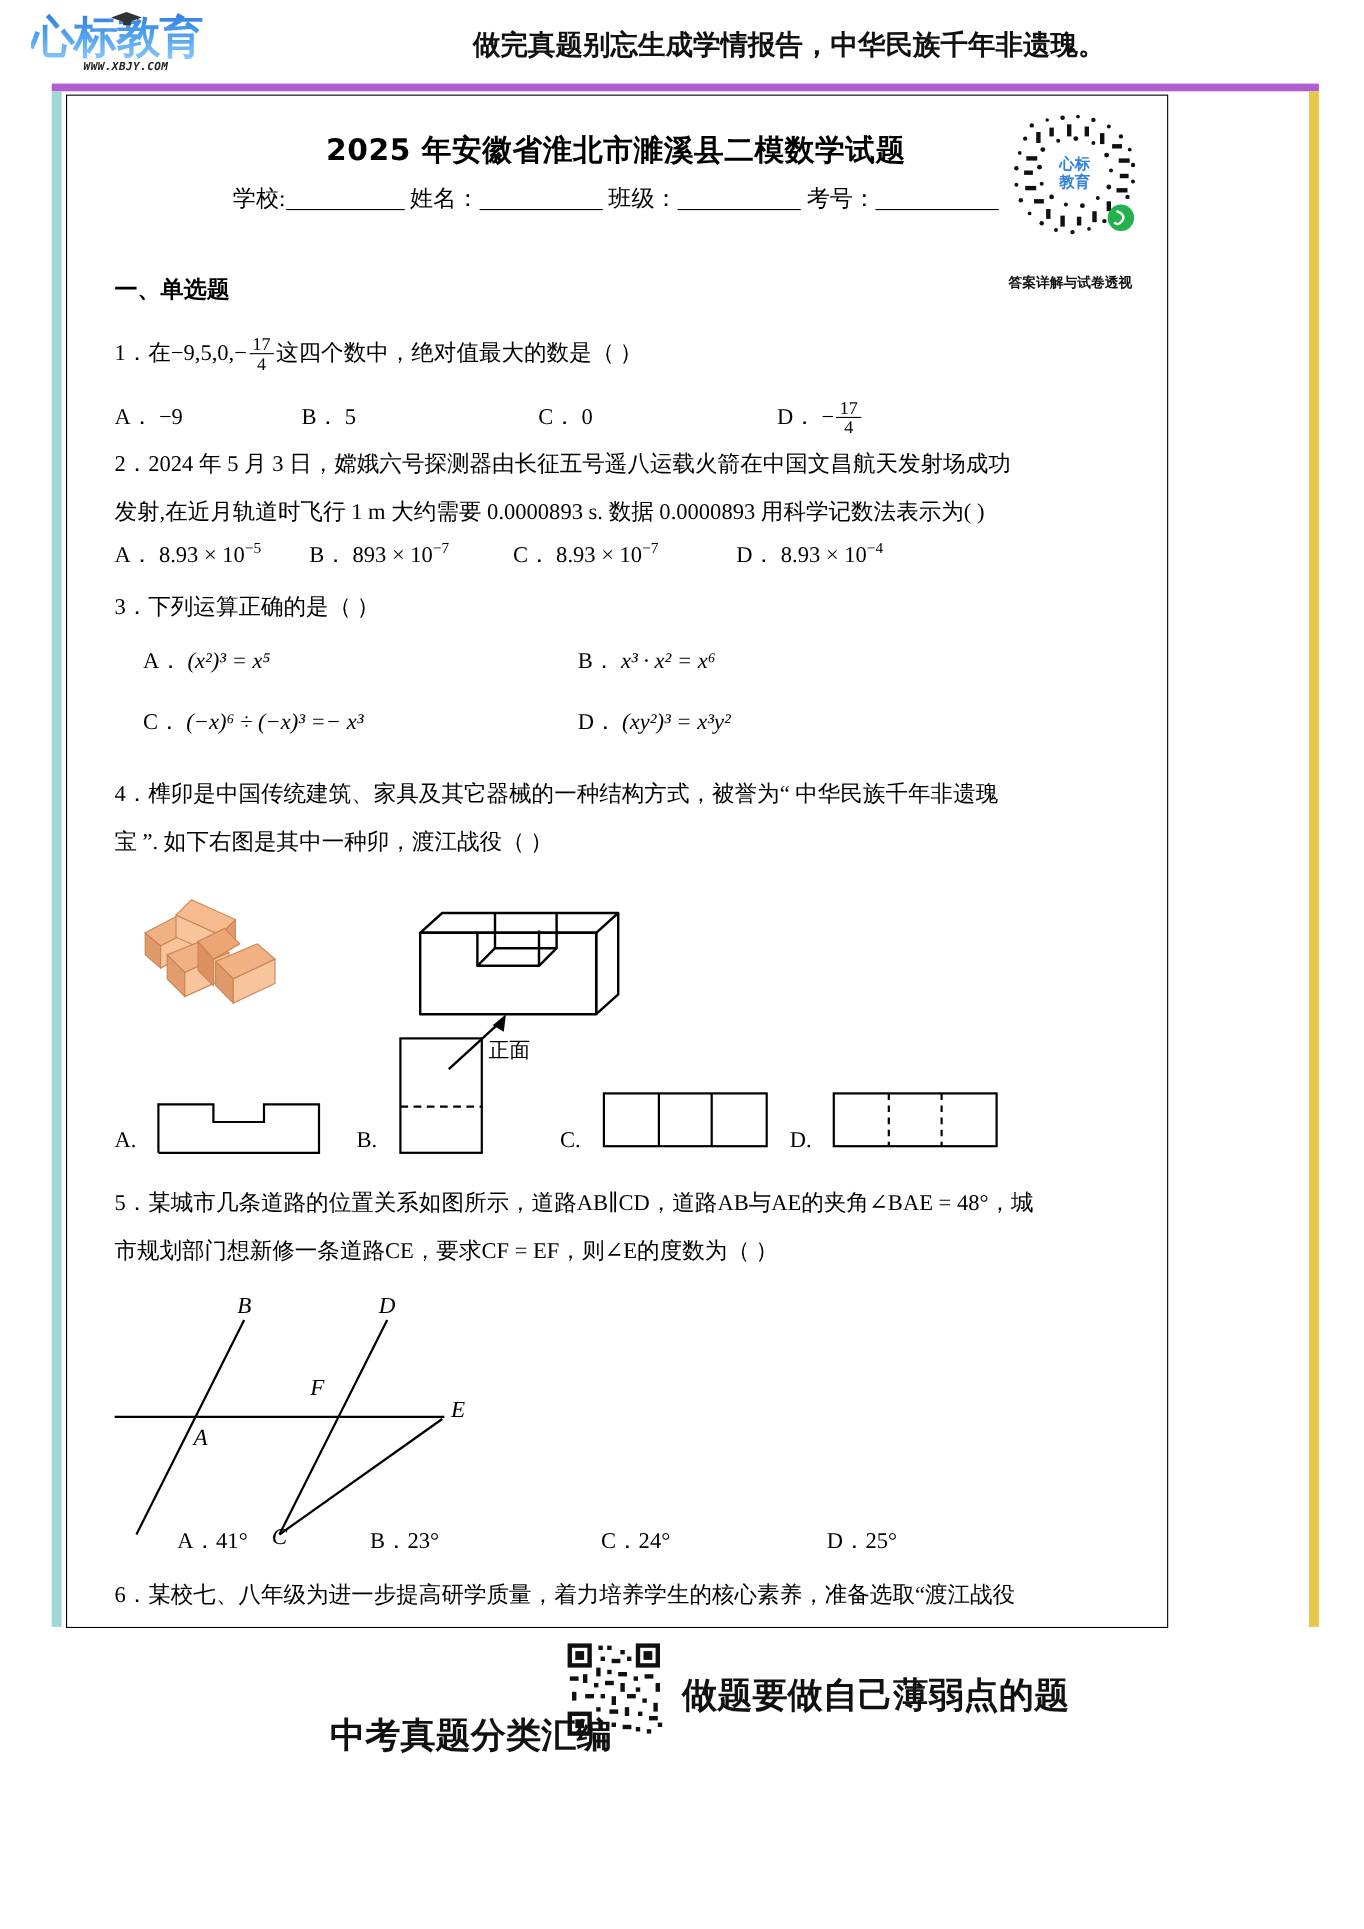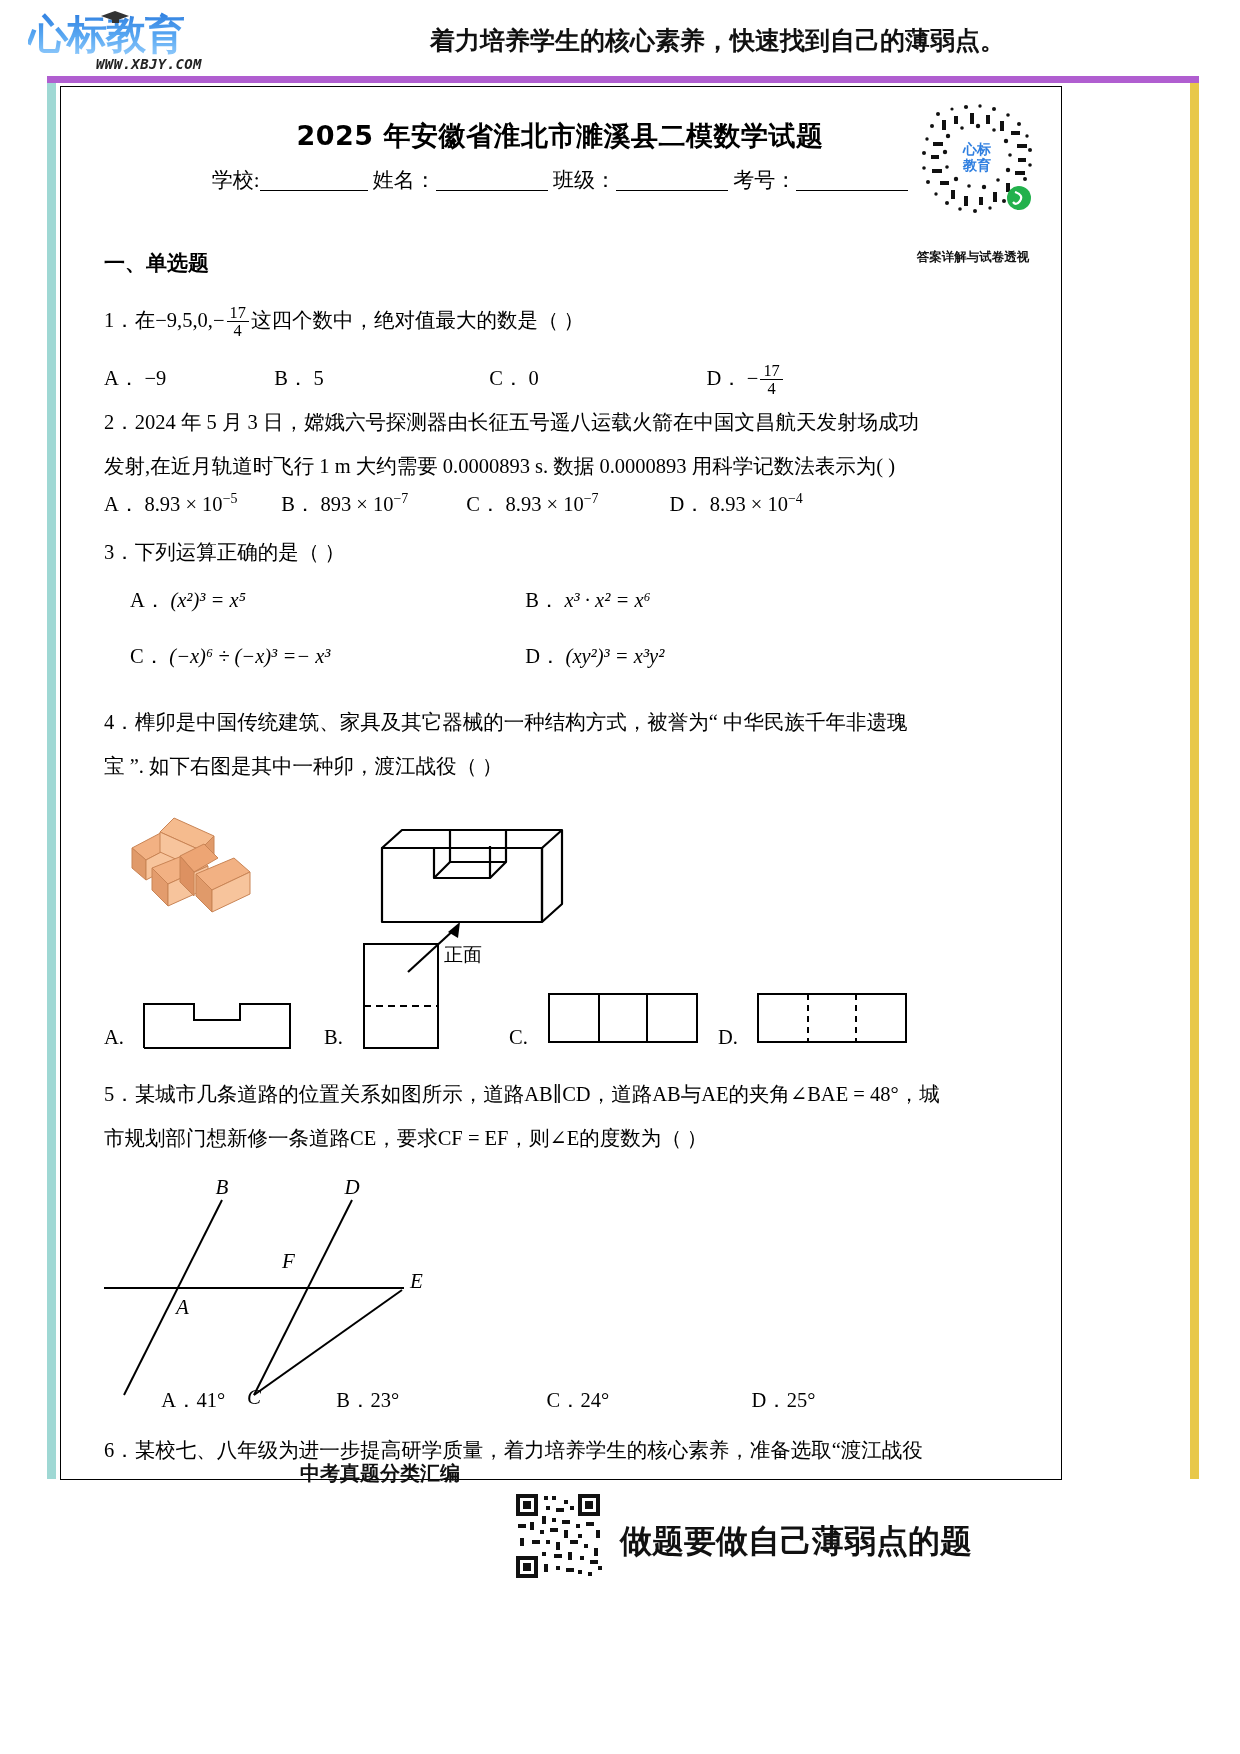--- a/index.html
+++ b/index.html
@@ -19,23 +19,23 @@
   .logo-text{
     font-family:"DejaVu Sans",sans-serif;
     font-weight:bold;font-size:40px;line-height:44px;
     letter-spacing:-1px;
     background:linear-gradient(180deg,#2f7fe0 0%,#59a8f2 55%,#8fc9fb 100%);
     -webkit-background-clip:text;background-clip:text;color:transparent;
     white-space:nowrap;
   }
   .logo-cap{position:absolute;left:72px;top:-2px;width:30px;height:14px;}
   .logo-url{
-    position:absolute;left:68px;top:44px;
+    position:absolute;left:48px;top:44px;
     font-family:"DejaVu Sans Mono","Liberation Mono",monospace;
-    font-size:14px;font-weight:bold;font-style:italic;color:#222;
+    font-size:10px;font-weight:bold;font-style:italic;color:#222;
     letter-spacing:.4px;white-space:nowrap;
   }
   .slogan{
     position:absolute;left:430px;top:24px;width:680px;
     font-family:"DejaVu Sans",sans-serif;
     font-size:25px;font-weight:bold;color:#111;white-space:nowrap;
   }
 
   
   .bar-purple{position:absolute;left:47px;top:76px;width:1152px;height:7px;background:#b05ed0;}
@@ -89,22 +89,22 @@
   .cube3d{position:absolute;left:270px;top:20px;width:200px;height:130px;}
   .frontlab{position:absolute;left:340px;top:150px;font-size:19px;}
   .views{position:absolute;left:0;top:188px;width:930px;height:80px;}
   .viewlab{position:absolute;font-size:20.5px;}
 
   
   .fig5{position:absolute;left:104px;top:1180px;width:560px;height:225px;}
 
   
   .foot-left{
-    position:absolute;left:300px;top:1460px;
-    font-family:"DejaVu Sans",sans-serif;font-size:20px;font-weight:bold;color:#111;
+    position:absolute;left:300px;top:1556px;
+    font-family:"DejaVu Sans",sans-serif;font-size:32px;font-weight:bold;color:#111;
     white-space:nowrap;
   }
   .foot-right{
     position:absolute;left:620px;top:1520px;
     font-family:"DejaVu Sans",sans-serif;font-size:32px;font-weight:bold;color:#111;
     white-space:nowrap;
   }
   .foot-qr{position:absolute;left:512px;top:1490px;width:92px;height:92px;}
 </style>
 </head>
@@ -114,21 +114,21 @@
 
   <div class="topbar">
     <div class="logo">
       <div class="logo-text">心标教育</div>
       <svg class="logo-cap" viewBox="0 0 30 14">
         <polygon points="15,1 29,6 15,11 1,6" fill="#333"></polygon>
         <rect x="12" y="9" width="7" height="4" fill="#333"></rect>
       </svg>
       <div class="logo-url">WWW.XBJY.COM</div>
     </div>
-    <div class="slogan">着力培养学生的核心素养，快速找到自己的薄弱点。</div>
+    <div class="slogan">做完真题别忘生成学情报告，中华民族千年非遗瑰。</div>
   </div>
 
   <div class="bar-purple"></div>
   <div class="bar-left"></div>
   <div class="bar-right"></div>
   <div class="frame-inner"></div>
 
   <div class="doc-title">2025 年安徽省淮北市濉溪县二模数学试题</div>
 
   <div class="fill-line">

